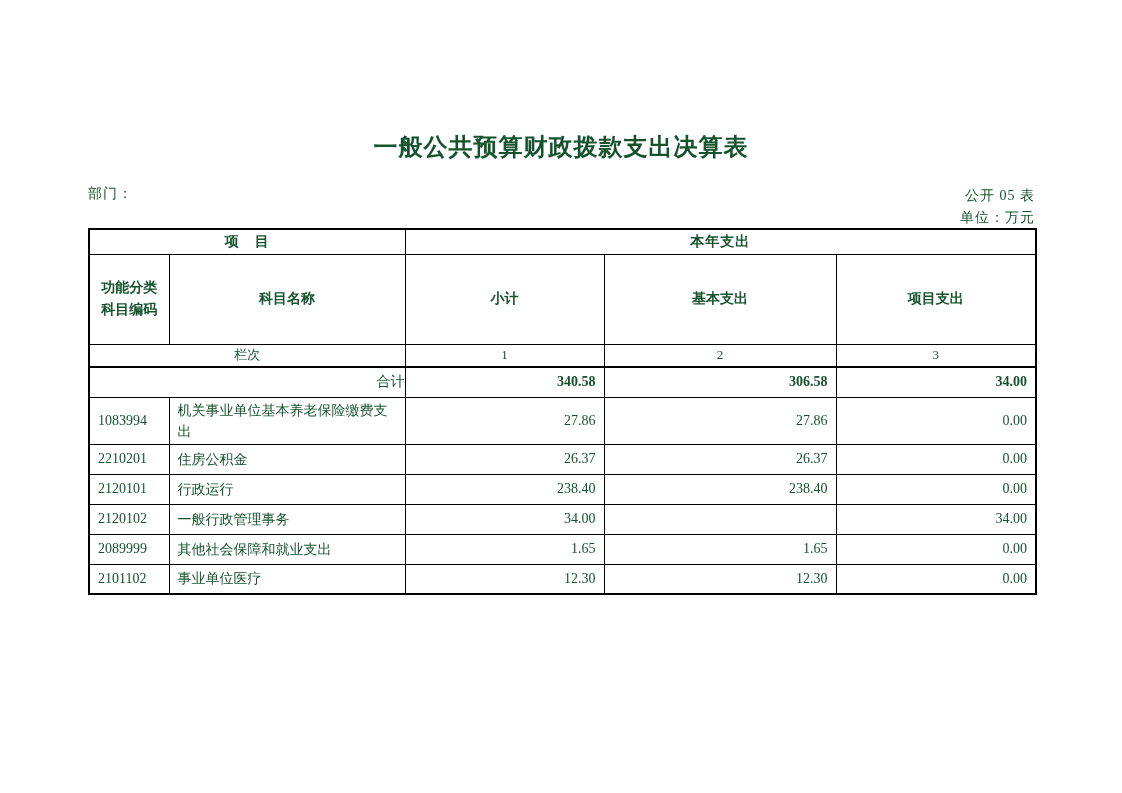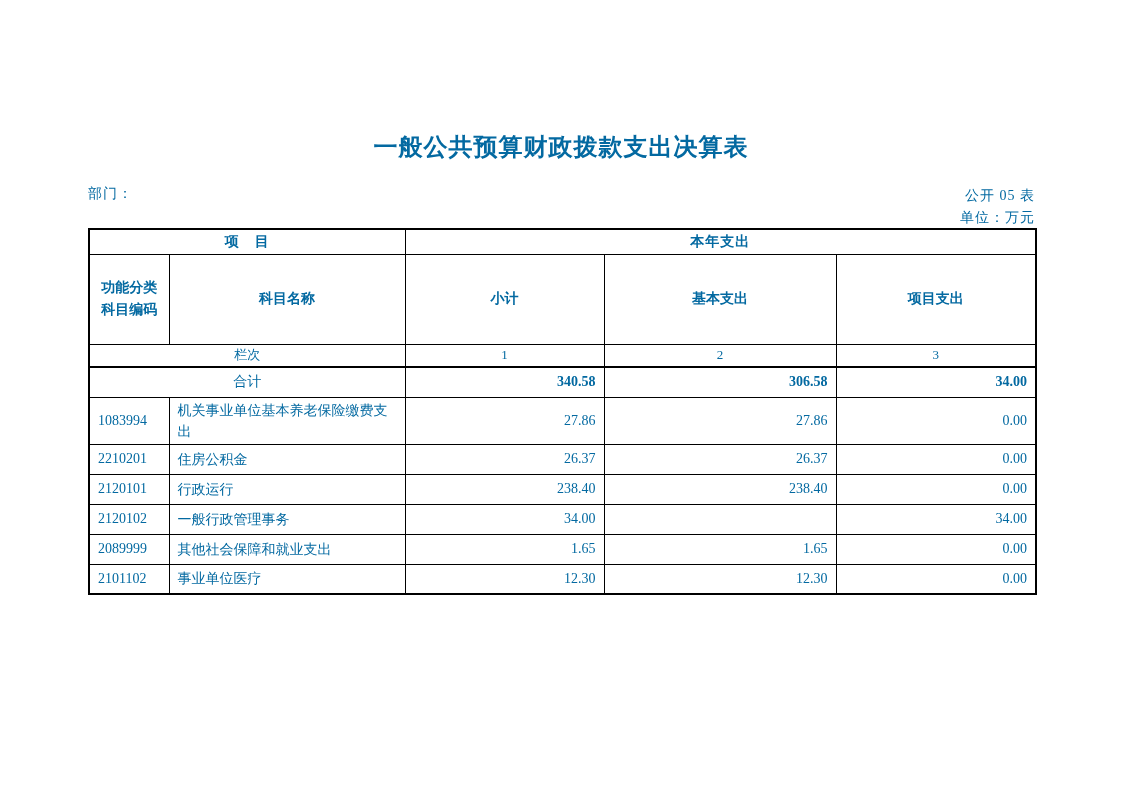--- a/index.html
+++ b/index.html
@@ -2,21 +2,21 @@
 <html><head>
 <meta charset="utf-8">
 <style>
   * { box-sizing: border-box; margin: 0; padding: 0; }
   html, body { background: #ffffff; }
   .page {
     position: relative;
     width: 1122px;
     height: 793px;
     background: #ffffff;
-    color: #0369a1;
+    color: #14532d;
     font-family: "Liberation Serif", "DejaVu Serif", serif;
     overflow: hidden;
   }
   .page-title {
     position: absolute;
     top: 131px;
     left: 0;
     width: 100%;
     text-align: center;
     font-size: 24px;
@@ -52,21 +52,21 @@
     border: 1px solid #000;
     vertical-align: middle;
     font-size: 14px;
     font-weight: normal;
     overflow: hidden;
   }
   .group-row th { height: 25px; text-align: center; font-weight: bold; letter-spacing: 1px; }
   .head-row th { height: 90px; text-align: center; font-weight: bold; line-height: 22px; }
   .lane-row td { height: 23px; text-align: center; font-size: 13px; }
   .total-row td { height: 30px; border-top: 2px solid #000; }
-  .total-row .label-cell { text-align: center; margin-left: 32px; }
+  .total-row .label-cell { text-align: right; margin-left: 32px; }
   .total-row .num { font-weight: bold; }
   .data-row td { height: 30px; }
   .data-row.tall td { height: 46px; }
   .code { text-align: left; padding-left: 8px; }
   .name { text-align: left; padding: 2px 8px; line-height: 21px; }
   .num { text-align: right; padding-right: 8px; }
   .note {
     position: absolute;
     top: 614px;
     left: 88px;

